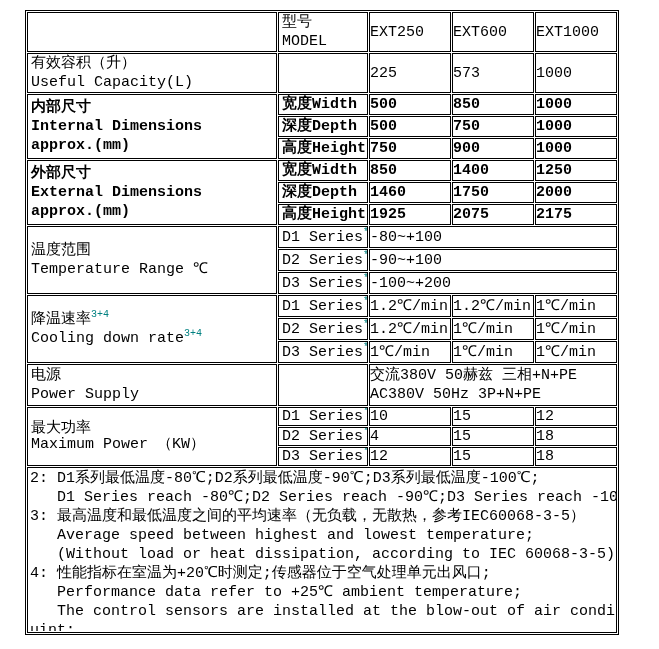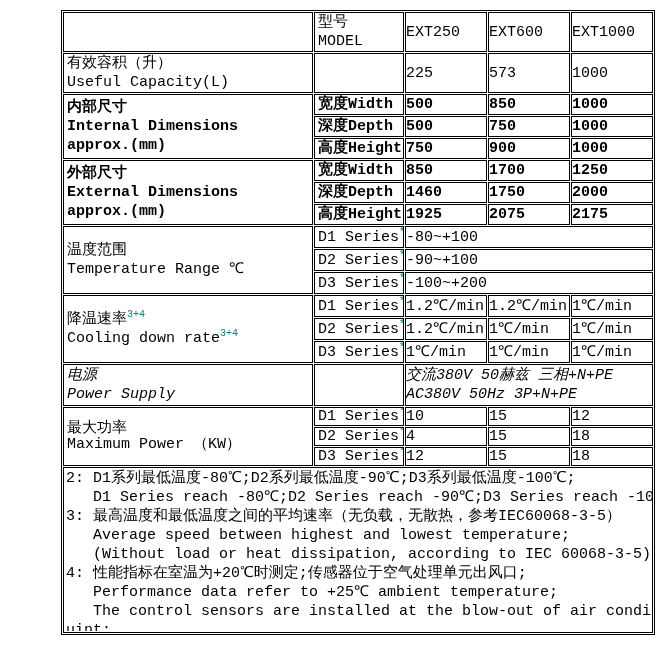--- a/index.html
+++ b/index.html
@@ -1,21 +1,21 @@
 <!DOCTYPE html>
 <html><head>
 <meta charset="utf-8">
 <style>
   html,body { margin:0; padding:0; background:#ffffff; }
   body {
     width:659px; height:649px; overflow:hidden;
     font-family:"Liberation Mono","DejaVu Sans Mono",monospace;
     color:#000;
   }
-  .page { padding:10px 0 0 25px;margin-left:36px; }
+  .page { padding:10px 0 0 25px; }
   table.spec {
     border-collapse:separate;
     border-spacing:1px;
     border:1px solid #000;
     table-layout:fixed;
     width:592px;
     background:#fff;
   }
   td {
     border:1px solid #000;
@@ -29,21 +29,21 @@
   }
   col.c1{width:250px;} col.c2{width:90px;} col.c3{width:82px;} col.c4{width:82px;} col.c5{width:82px;}
   .lab { text-align:left; padding-left:3px; }
   .val { }
   sup.fn { color:#008080; font-size:10px; line-height:0; }
   tr.r-header td{height:40px;}
   tr.r-cap td{height:36px;}
   tr.r-dim td{height:21px;font-weight:bold;}
   tr.r-temp td{height:22px;}
   tr.r-cool td{height:22px;}
-  tr.r-power td{height:42px;font-style:italic;}
+  tr.r-power td{height:42px;}
   tr.r-max td{height:19px; line-height:16px;}
   tr.r-foot td{height:166px;}
   td.foot { vertical-align:top; text-align:left; padding:1px 0 0 2px; }
   .foot-inner { height:162px; overflow:hidden; }
   .fl { white-space:pre; line-height:19px; font-size:15px; }
 </style>
 </head>
 <body>
 
 <div class="page">
@@ -104,21 +104,21 @@
   </tr>
 
   <tr class="r-dim">
     <td class="lab" rowspan="3">
       <span>外部尺寸</span><br>
       <span>External Dimensions</span><br>
       <span>approx.(mm)</span>
     </td>
     <td class="lab">宽度Width</td>
     <td class="val">850</td>
-    <td class="val">1700</td>
+    <td class="val">1400</td>
     <td class="val">1250</td>
   </tr>
   <tr class="r-dim">
     <td class="lab">深度Depth</td>
     <td class="val">1460</td>
     <td class="val">1750</td>
     <td class="val">2000</td>
   </tr>
   <tr class="r-dim">
     <td class="lab">高度Height</td>

